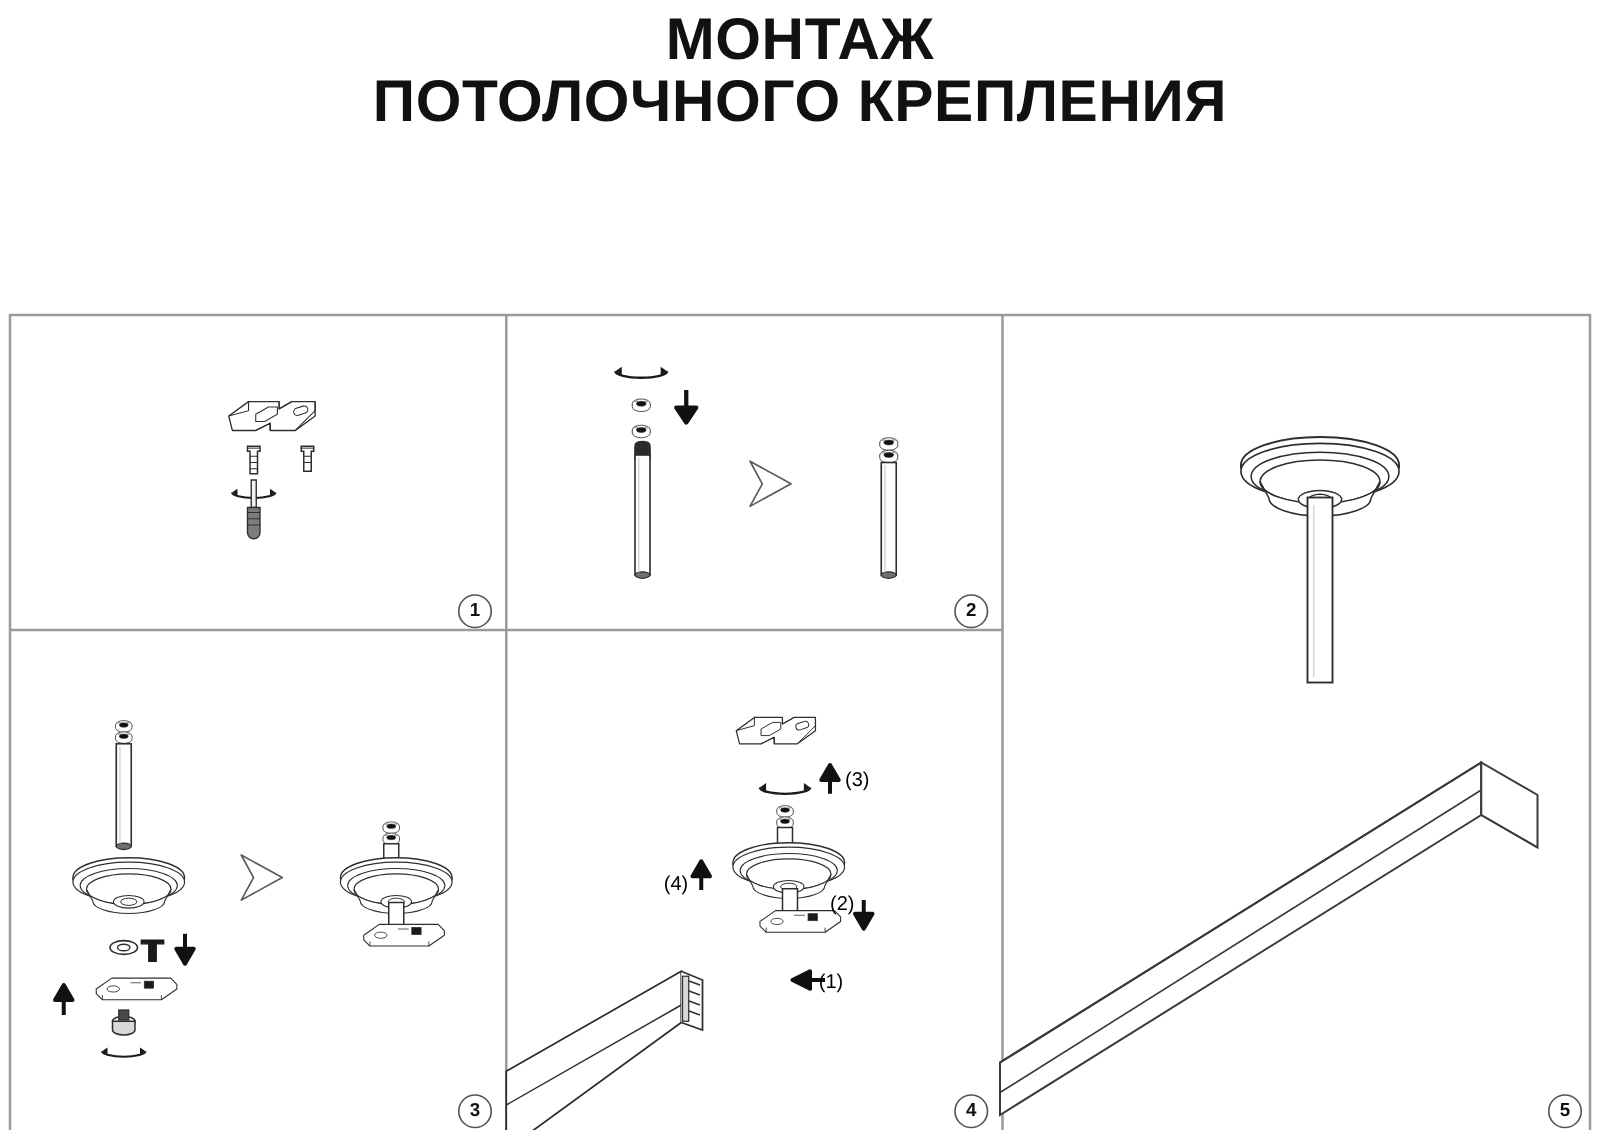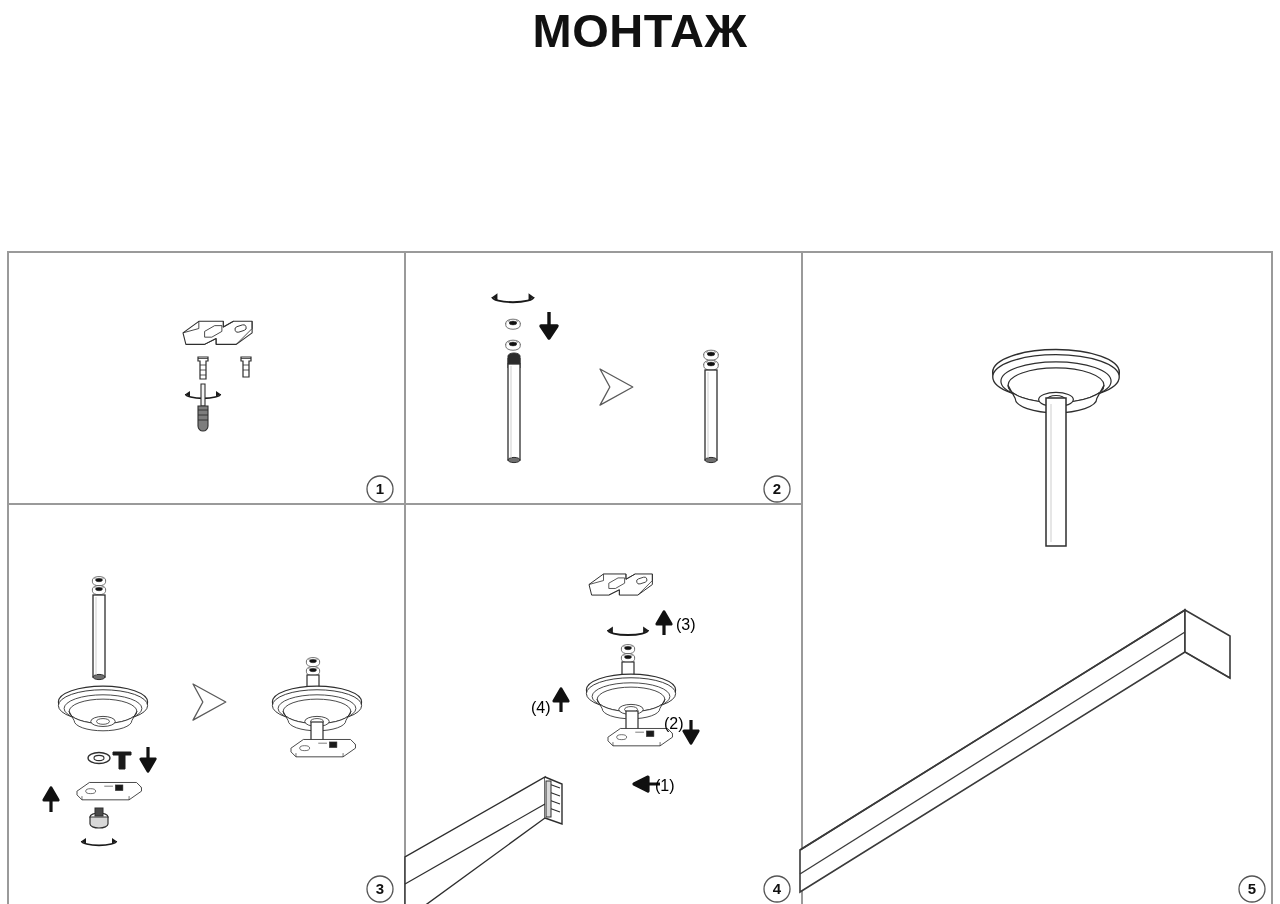--- a/index.html
+++ b/index.html
@@ -70,20 +70,21 @@
     white-space: nowrap;
   }
 </style>
 </head>
 <body>
 
 <div id="sheet">
 
   <div class="title-block">
     <span class="title-line l1">МОНТАЖ</span>
+    <span class="title-line l2">ПОТОЛОЧНОГО КРЕПЛЕНИЯ</span>
   </div>
 
   <div class="grid-layer">
   <svg class="art" width="1280" height="904" viewBox="0 0 1280 904" xmlns="http://www.w3.org/2000/svg">
     <defs>
       <marker id="arrowEndSmall" markerWidth="6" markerHeight="6" refX="5" refY="3" orient="auto">
         <path d="M0,0 L6,3 L0,6 z" fill="#2e2e2e"></path>
       </marker>
       <g id="hexNut">
         <ellipse cx="0" cy="0" rx="15" ry="8" fill="#ffffff" stroke="#2e2e2e" stroke-width="1.4"></ellipse>

